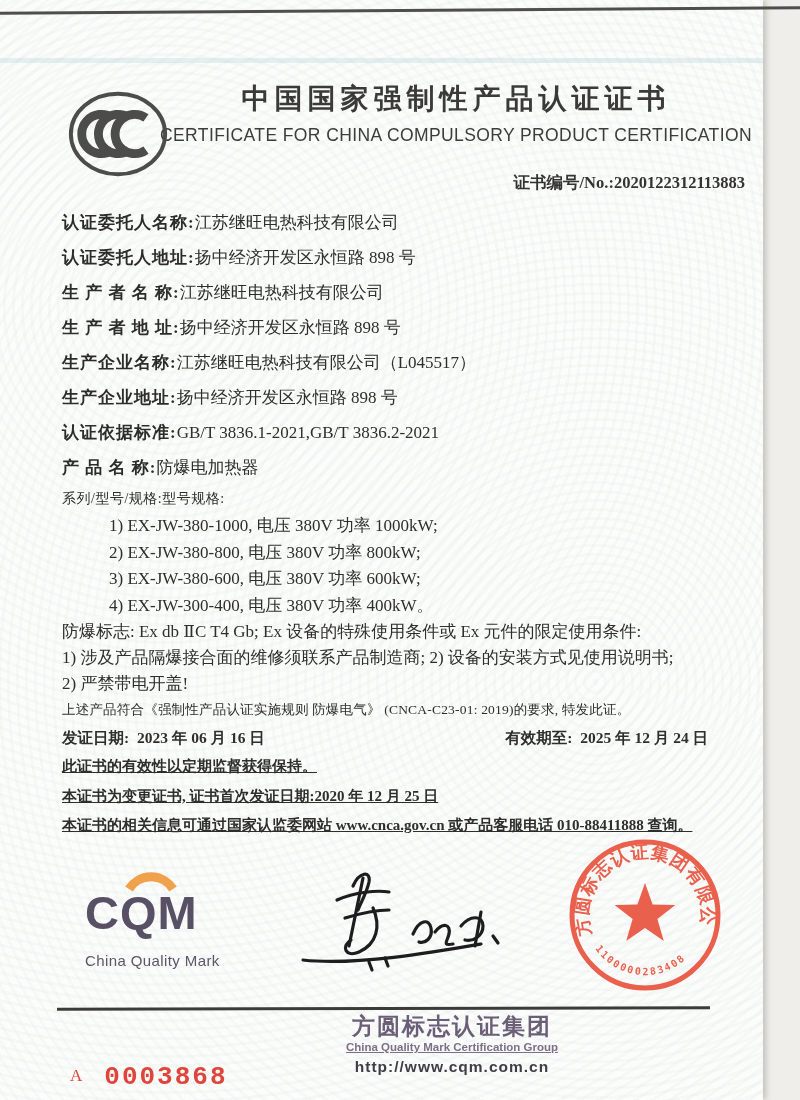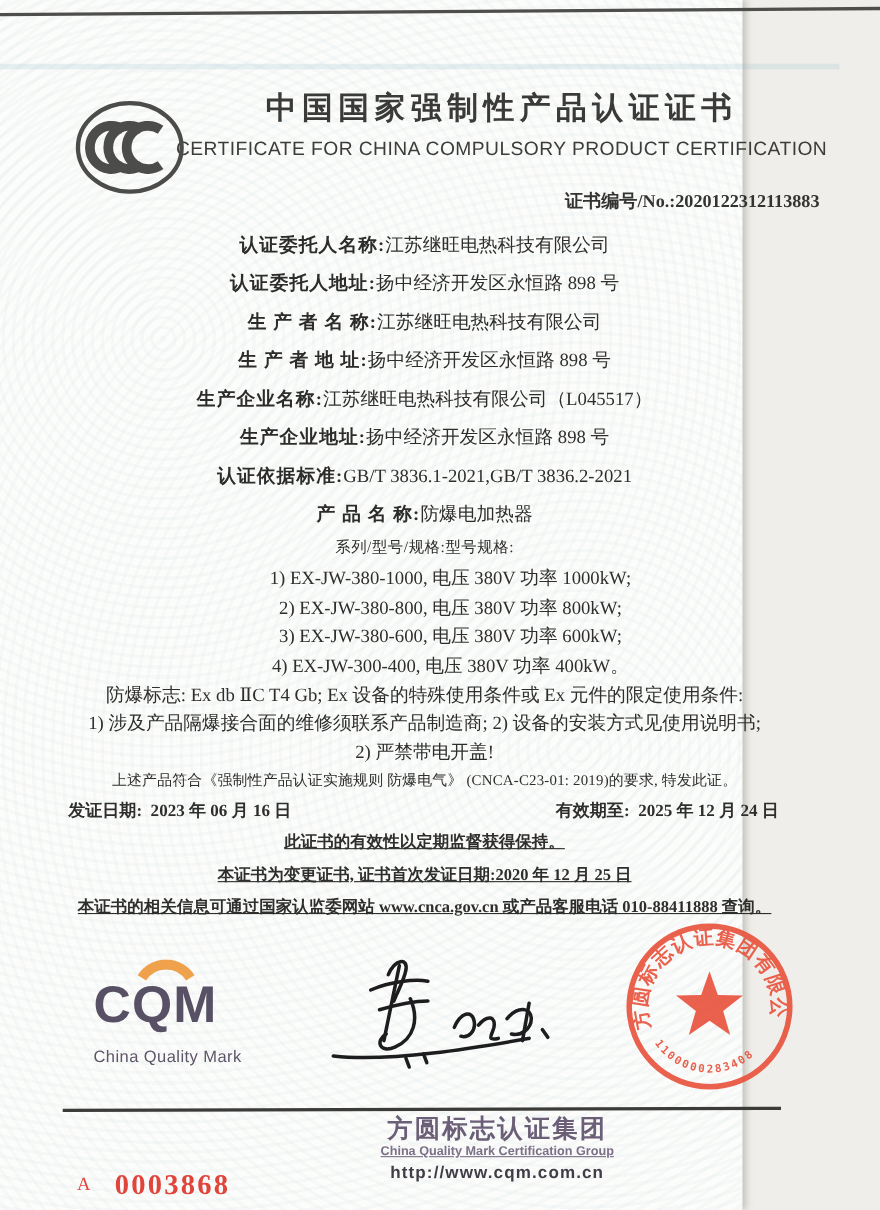--- a/index.html
+++ b/index.html
@@ -3,40 +3,40 @@
 <meta charset="utf-8">
 <style>
   html,body{margin:0;padding:0;}
   body{
     width:800px;height:1100px;overflow:hidden;position:relative;
     background:#efeeea;
     font-family:"Liberation Serif","DejaVu Serif",serif;
     color:#2e2e2c;
   }
   .page{
-    position:absolute;left:0;top:0;width:675px;height:1100px;
+    position:absolute;left:0;top:0;width:763px;height:1100px;
     background:
       repeating-radial-gradient(circle at 22% 28%, rgba(140,180,192,0.055) 0 3px, transparent 3px 9px),
       repeating-radial-gradient(circle at 78% 62%, rgba(140,180,192,0.05) 0 3px, transparent 3px 9px),
       #fcfcfa;
     box-shadow:3px 0 6px rgba(110,110,100,0.35);
   }
   .scan-line{position:absolute;top:9px;left:-6px;width:815px;height:3px;background:#4e4e4c;transform:rotate(-0.4deg);}
   .scan-band{position:absolute;top:58px;left:0;width:763px;height:5px;background:rgba(150,190,205,0.22);}
 
   
   .header{position:absolute;top:80px;left:0;width:763px;}
   .ccc{position:absolute;left:64px;top:6px;width:108px;height:96px;}
   .titles{margin-left:150px;width:612px;text-align:center;}
   .title-cn{font-size:28px;font-weight:700;letter-spacing:5px;color:#3a3a38;line-height:38px;}
   .title-en{font-family:"Liberation Sans","DejaVu Sans",sans-serif;font-size:17.5px;letter-spacing:0.4px;color:#3c3c3a;line-height:26px;margin-top:4px;}
   .certno{margin-top:24px;text-align:right;padding-right:18px;font-size:16.5px;font-weight:700;color:#333331;}
 
   
-  .bodytext{position:absolute;top:205px;left:62px;width:648px;text-align:center;}
+  .bodytext{position:absolute;top:205px;left:62px;width:648px;}
   .field{line-height:35px;font-size:17px;white-space:nowrap;}
   .field .lbl{font-weight:700;letter-spacing:1px;color:#2c2c2a;}
   .field .val{font-weight:500;color:#2e2e2c;}
   .series{line-height:28px;font-size:14px;font-weight:400;letter-spacing:0.5px;}
   .model{line-height:26.5px;font-size:17px;margin-left:47px;}
   .exline{line-height:26px;font-size:17px;}
   .compliance{line-height:22px;font-size:13.5px;margin-top:2px;letter-spacing:0.2px;}
   .dates{display:flex;justify-content:space-between;line-height:28px;font-size:15.5px;font-weight:700;margin-top:3px;padding-right:2px;}
   .note{line-height:29.5px;font-size:15px;font-weight:600;white-space:nowrap;text-decoration:underline;}
 
@@ -55,21 +55,21 @@
   
   .footer-line{position:absolute;left:57px;top:1007px;width:653px;height:2.5px;background:#3b3b39;transform:rotate(-0.15deg);}
   .footer{position:absolute;left:147px;top:1012px;width:610px;text-align:center;font-family:"Liberation Sans","DejaVu Sans",sans-serif;}
   .footer-cn{font-size:23px;font-weight:700;color:#6b5f78;letter-spacing:2px;line-height:28px;}
   .footer-en{font-size:11.5px;font-weight:600;color:#7c7088;line-height:15px;text-decoration:underline;}
   .footer-url{font-size:15.5px;font-weight:700;color:#403d46;letter-spacing:1px;line-height:22px;margin-top:1px;}
 
   
   .serial{position:absolute;left:70px;top:1062px;color:#e0453c;}
   .serial .pfx{font-size:17px;margin-right:22px;vertical-align:3px;}
-  .serial .num{font-family:Liberation Serif, serif;font-size:26px;font-weight:600;letter-spacing:2px;}
+  .serial .num{font-family:Liberation Mono, monospace;font-size:26px;font-weight:600;letter-spacing:2px;}
 </style>
 </head>
 <body>
 
 <div class="page">
   <div class="scan-line"></div>
   <div class="scan-band"></div>
 
   <div class="header">
     <svg class="ccc" viewBox="0 0 110 96">

